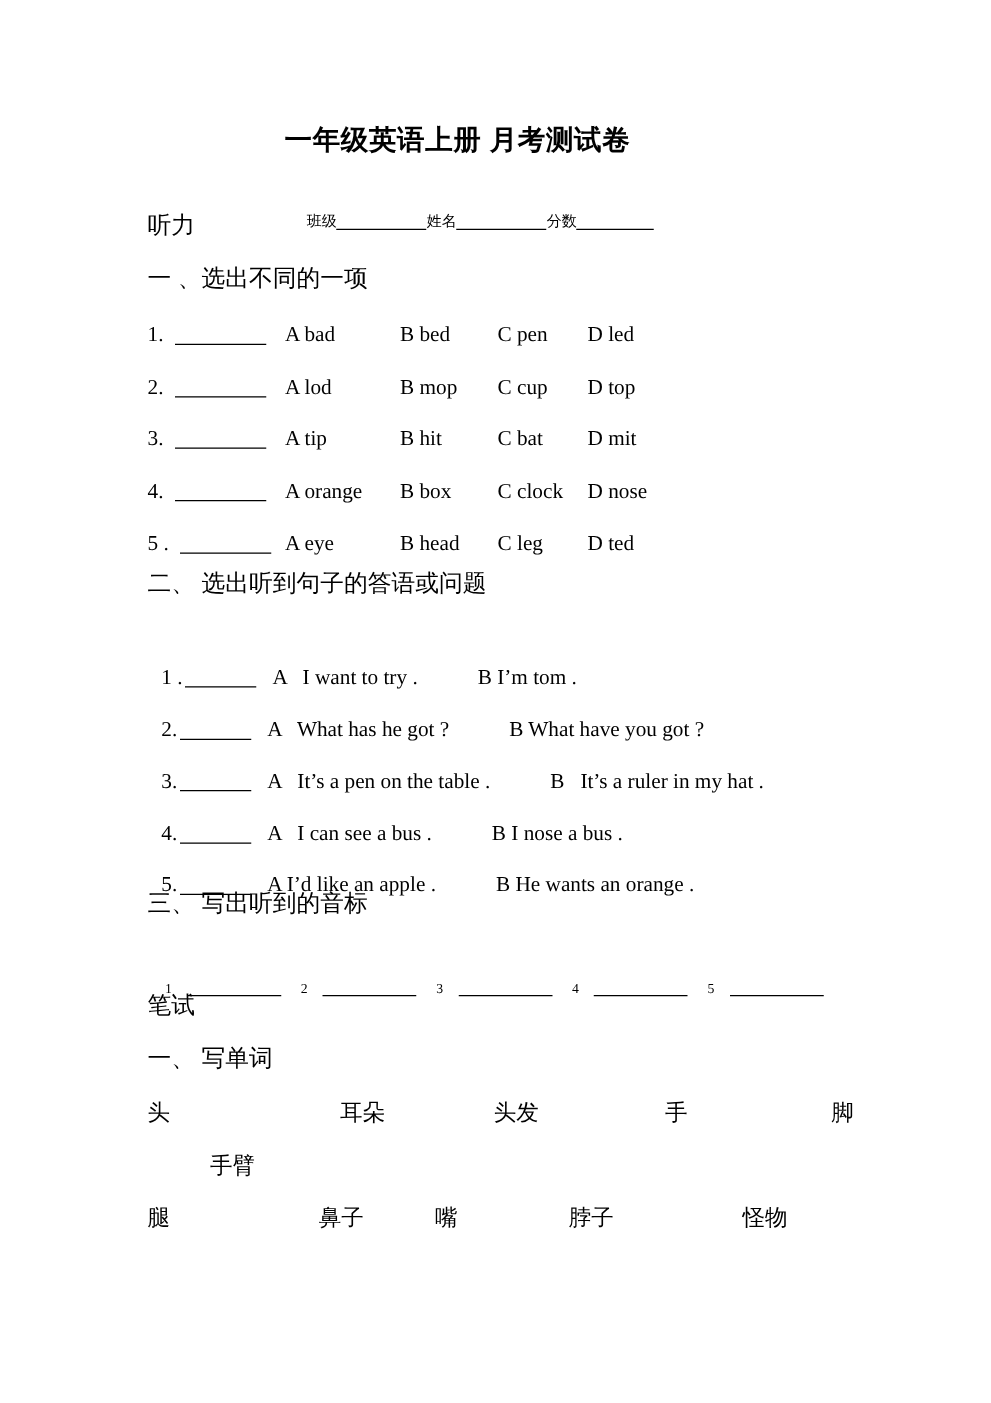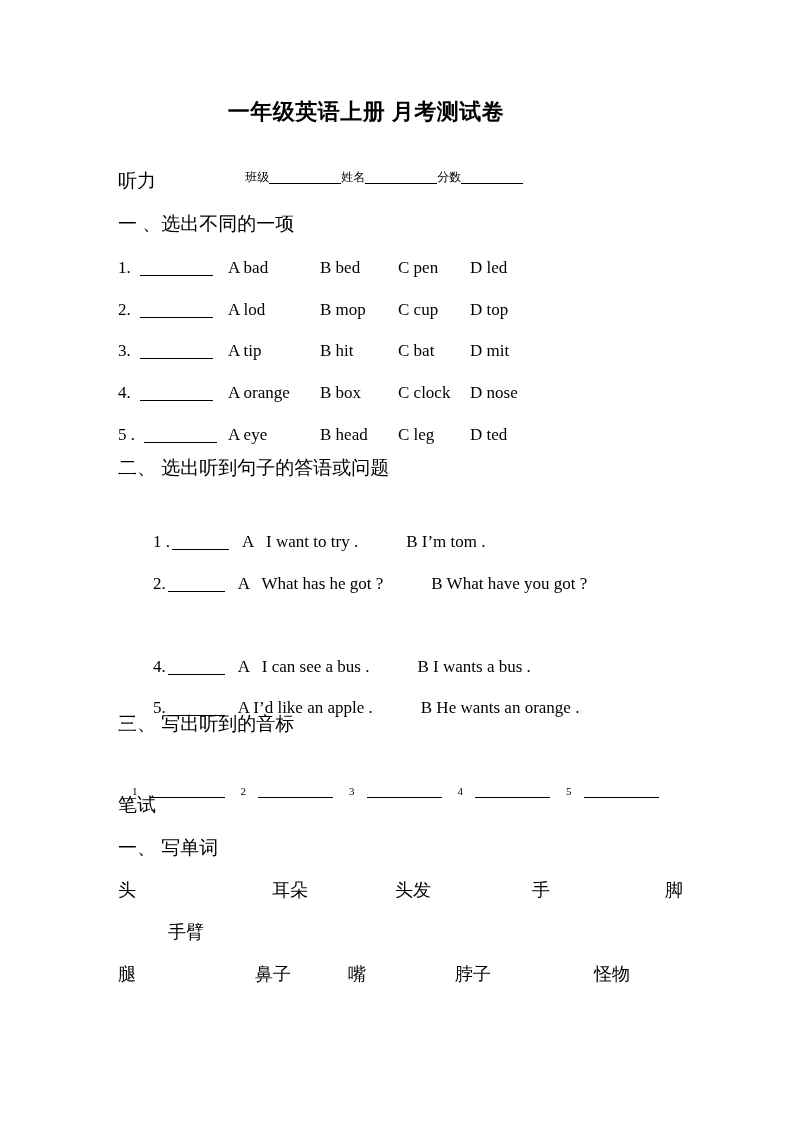--- a/index.html
+++ b/index.html
@@ -36,21 +36,21 @@
   
   .s1row {
     left: 118px;
     display: grid;
     grid-template-columns: 110px 92px 78px 72px auto;
     font-size: 17px;
   }
   .blank-s1 { width: 73px; margin-left: 9px; }
 
   
-  .s2row { left: 136px; font-size: 17px; }
+  .s2row { left: 112px; font-size: 17px; }
   .blank-s2 { width: 57px; margin-left: 2px; margin-right: 13px; }
   .s2row .optb { margin-left: 48px; }
 
   
   .s3row { left: 121px; font-size: 11px; }
   .blank-s3 { width: 75px; margin-left: 12px; margin-right: 16px; }
 
   
   .wrow { left: 0; width: 793px; height: 24px; font-size: 18px; }
   .wrow .word { position: absolute; top: 0; }
@@ -107,22 +107,25 @@
   </div>
 
   <div class="line heading cn" style="top:456px">二、 选出听到句子的答语或问题</div>
 
   <div class="line s2row" style="top:506px">
     <span>1 .</span><span class="blank blank-s2"></span><span class="opta">A   I want to try .</span><span class="optb">B I’m tom .</span>
   </div>
   <div class="line s2row" style="top:548px">
     <span>2.</span><span class="blank blank-s2"></span><span class="opta">A   What has he got ?</span><span class="optb">B What have you got ?</span>
   </div>
+  <div class="line s2row" style="top:589px">
+    <span>3.</span><span class="blank blank-s2"></span><span class="opta">A   It’s a pen on the table .</span><span class="optb">B   It’s a ruler in my hat .</span>
+  </div>
   <div class="line s2row" style="top:631px">
-    <span>4.</span><span class="blank blank-s2"></span><span class="opta">A   I can see a bus .</span><span class="optb">B I wants a bus .</span>
+    <span>4.</span><span class="blank blank-s2"></span><span class="opta">A   I can see a bus .</span><span class="optb">B I nose a bus .</span>
   </div>
   <div class="line s2row" style="top:672px">
     <span>5.</span><span class="blank blank-s2"></span><span class="opta">A I’d like an apple .</span><span class="optb">B He wants an orange .</span>
   </div>
 
   <div class="line heading cn" style="top:712px">三、 写出听到的音标</div>
 
   <div class="line s3row" style="top:755px">
     <span>1</span><span class="blank blank-s3"></span><span>2</span><span class="blank blank-s3"></span><span>3</span><span class="blank blank-s3"></span><span>4</span><span class="blank blank-s3"></span><span>5</span><span class="blank blank-s3"></span>
   </div>

